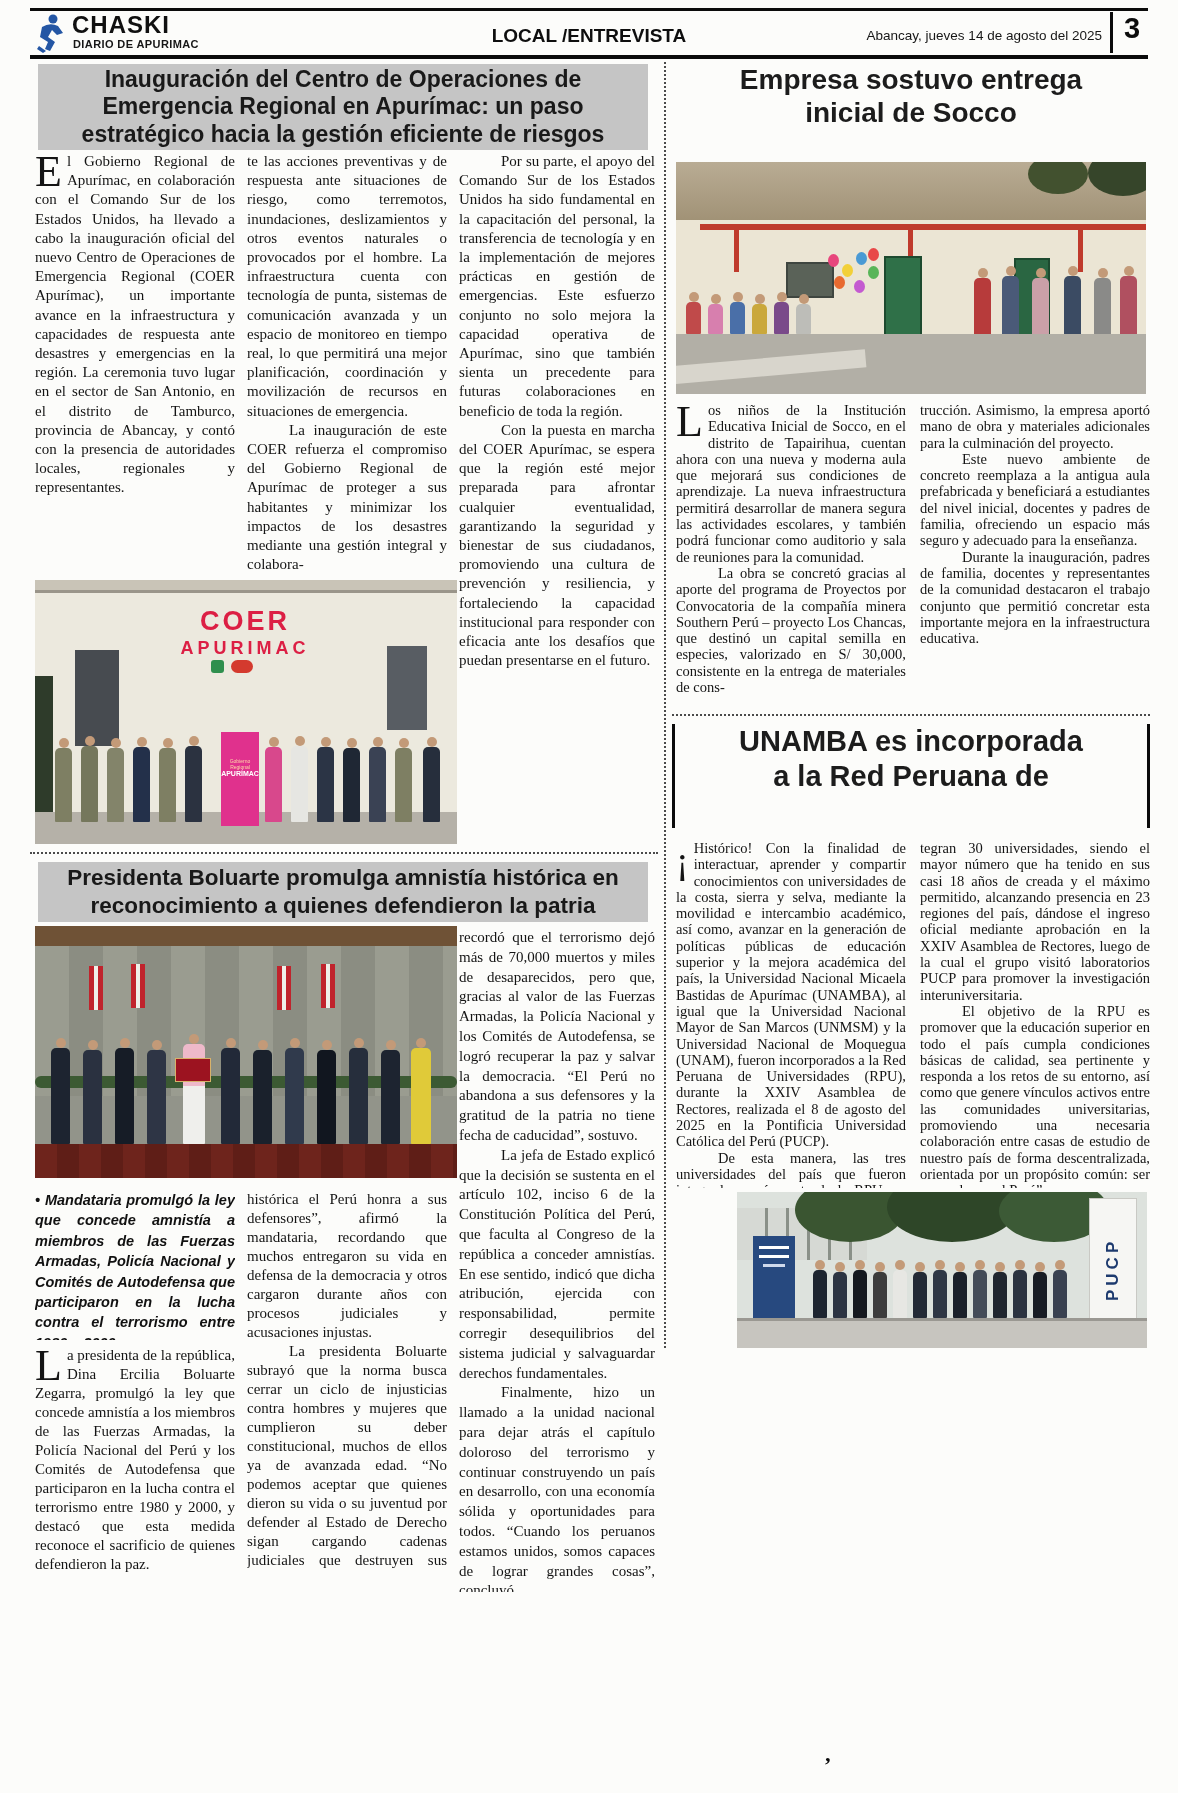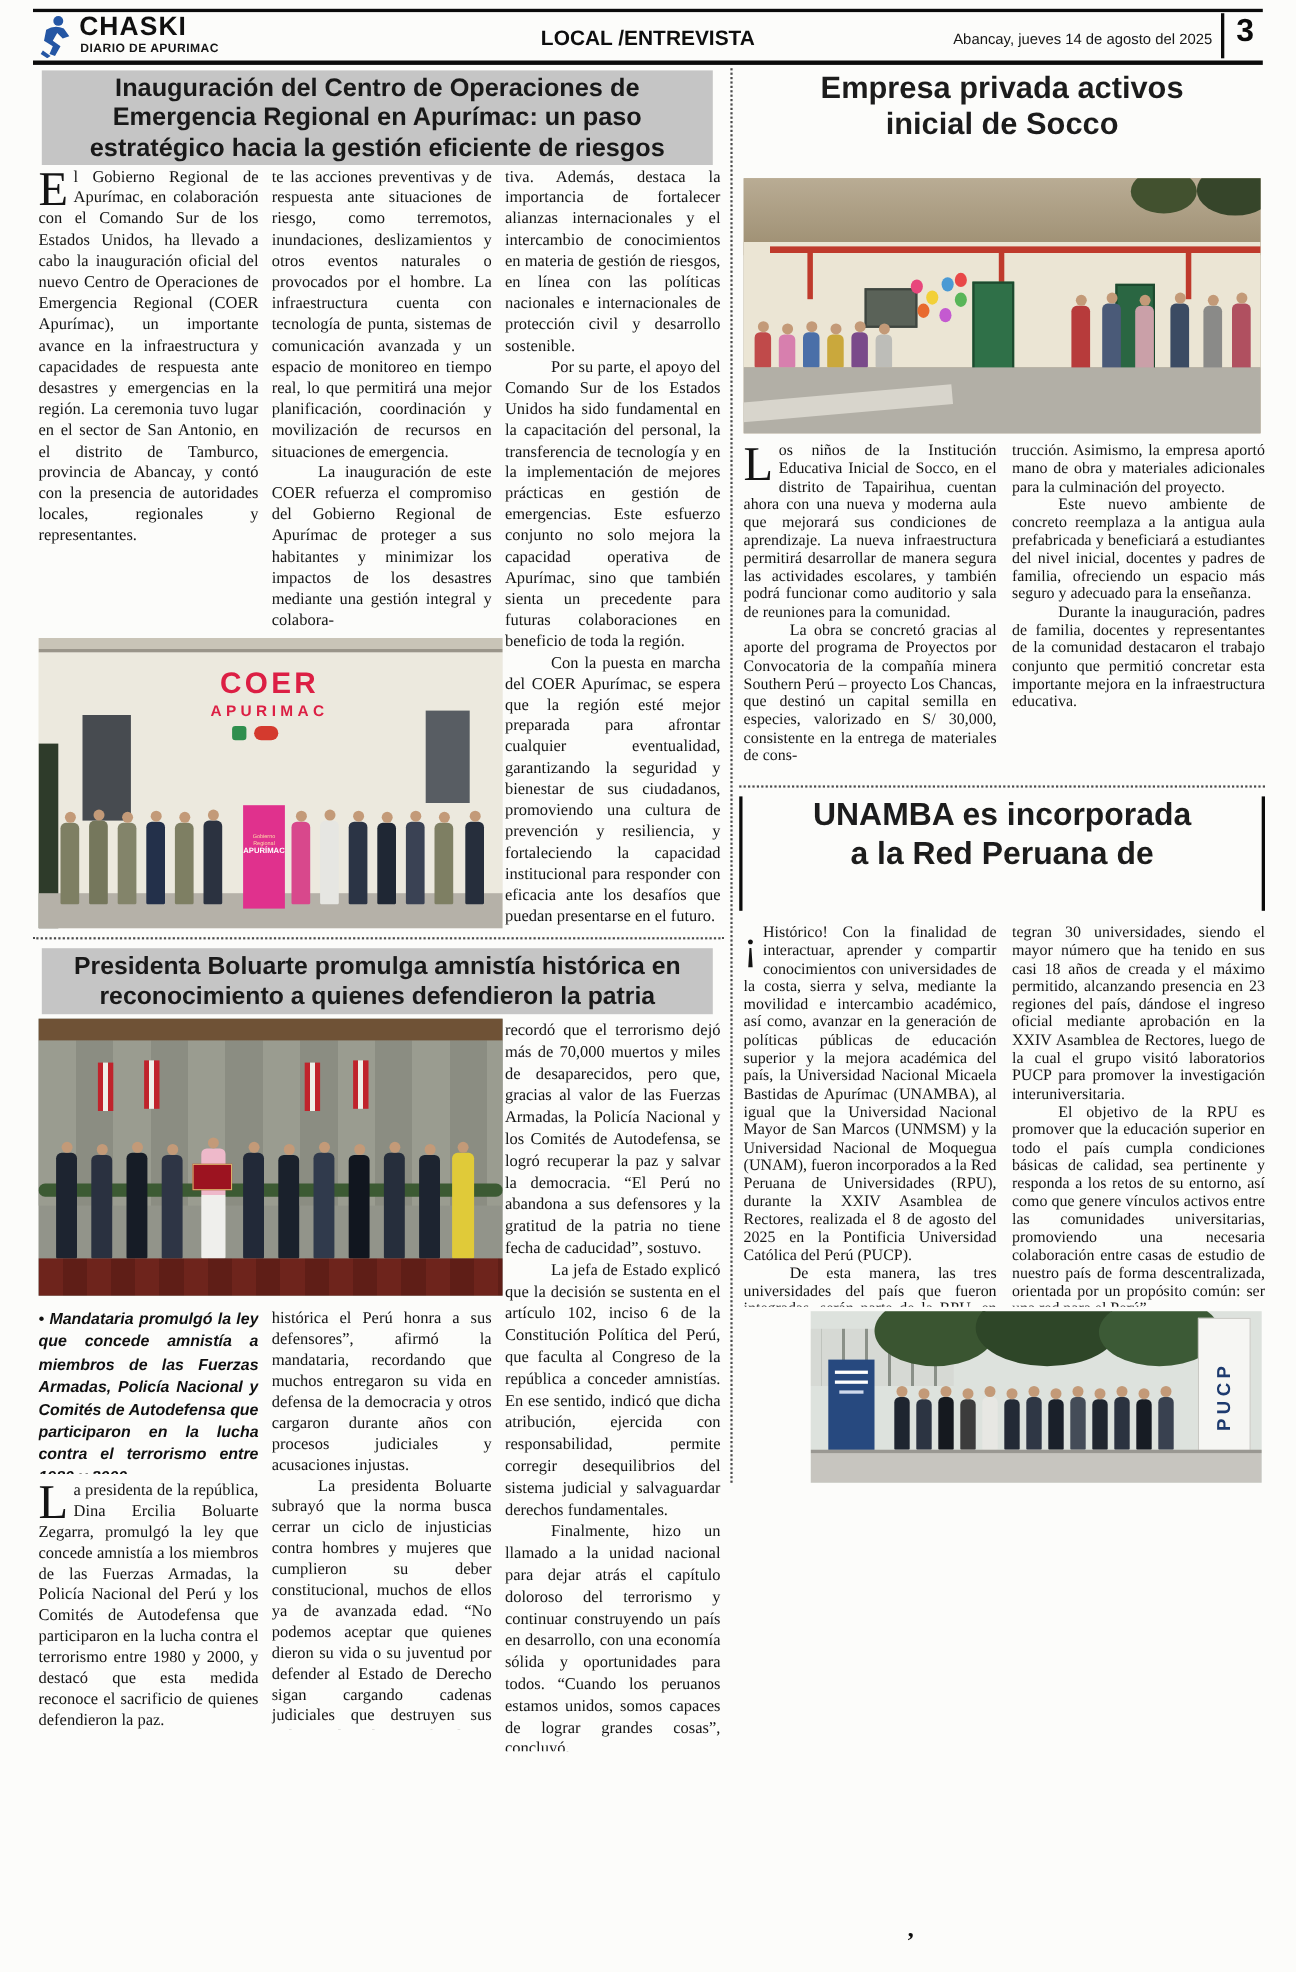--- a/index.html
+++ b/index.html
@@ -69,31 +69,30 @@
   </div>
 
   <div class="abs body b15" style="left:35px;top:152px;width:200px;height:424px;">
     <p><span class="drop">E</span><span>l Gobierno Regional de Apurímac, en colaboración con el Comando Sur de los Estados Unidos, ha llevado a cabo la inauguración oficial del nuevo Centro de Operaciones de Emergencia Regional (COER Apurímac), un importante avance en la infraestructura y capacidades de respuesta ante desastres y emergencias en la región. La ceremonia tuvo lugar en el sector de San Antonio, en el distrito de Tamburco, provincia de Abancay, y contó con la presencia de autoridades locales, regionales y representantes.</span></p>
   </div>
   <div class="abs body b15" style="left:247px;top:152px;width:200px;height:424px;">
     <p>te las acciones preventivas y de respuesta ante situaciones de riesgo, como terremotos, inundaciones, deslizamientos y otros eventos naturales o provocados por el hombre. La infraestructura cuenta con tecnología de punta, sistemas de comunicación avanzada y un espacio de monitoreo en tiempo real, lo que permitirá una mejor planificación, coordinación y movilización de recursos en situaciones de emergencia.</p>
     <p class="ind">La inauguración de este COER refuerza el compromiso del Gobierno Regional de Apurímac de proteger a sus habitantes y minimizar los impactos de los desastres mediante una gestión integral y colabora-</p>
   </div>
   <div class="abs body b15" style="left:459px;top:152px;width:196px;height:694px;">
-    <p>tiva. Además, destaca la importancia de fortalecer alianzas internacionales y el intercambio de conocimientos en materia de gestión de riesgos, en línea con las políticas nacionales e internacionales de protección civil y desarrollo sostenible.</p>
     <p class="ind">Por su parte, el apoyo del Comando Sur de los Estados Unidos ha sido fundamental en la capacitación del personal, la transferencia de tecnología y en la implementación de mejores prácticas en gestión de emergencias. Este esfuerzo conjunto no solo mejora la capacidad operativa de Apurímac, sino que también sienta un precedente para futuras colaboraciones en beneficio de toda la región.</p>
     <p class="ind">Con la puesta en marcha del COER Apurímac, se espera que la región esté mejor preparada para afrontar cualquier eventualidad, garantizando la seguridad y bienestar de sus ciudadanos, promoviendo una cultura de prevención y resiliencia, y fortaleciendo la capacidad institucional para responder con eficacia ante los desafíos que puedan presentarse en el futuro.</p>
   </div>
 
   <div class="ph" style="left:35px;top:580px;width:422px;height:264px;background:#ece9de;">
     <div class="abs" style="left:0;top:0;width:422px;height:10px;background:#c9c4b7;"></div>
     <div class="abs" style="left:0;top:10px;width:422px;height:3px;background:#9a958a;"></div>
     <div class="abs" style="left:0;top:96px;width:18px;height:168px;background:#2e3b2a;"></div>
     <div class="abs coer-sign" style="left:110px;top:26px;width:200px;font-size:27px;">COER</div>
-    <div class="abs coer-sign" style="left:110px;top:58px;width:200px;font-size:14px;letter-spacing:4px;">APURIMAC</div>
+    <div class="abs coer-sign" style="left:110px;top:58px;width:200px;font-size:18px;letter-spacing:4px;">APURIMAC</div>
     <div class="abs" style="left:176px;top:80px;width:13px;height:13px;background:#2f8f4e;border-radius:3px;"></div>
     <div class="abs" style="left:196px;top:80px;width:22px;height:13px;background:#d43a2e;border-radius:7px;"></div>
     <div class="abs" style="left:40px;top:70px;width:44px;height:96px;background:#474b50;"></div>
     <div class="abs" style="left:352px;top:66px;width:40px;height:84px;background:#585d63;"></div>
     <div class="abs" style="left:0;top:232px;width:422px;height:32px;background:#b5b1a8;"></div>
     <div>
       <div class="pp" style="left:20px;top:168px;width:17px;height:74px;background:#7e7f63;"></div>
       <div class="pp" style="left:46px;top:166px;width:17px;height:76px;background:#75775c;"></div>
       <div class="pp" style="left:72px;top:168px;width:17px;height:74px;background:#83846a;"></div>
       <div class="pp" style="left:98px;top:167px;width:17px;height:75px;background:#23304a;"></div>
@@ -159,21 +158,21 @@
 
   </div>
 
   <div class="abs body b15b" style="left:247px;top:1190px;width:200px;height:382px;">
     <p>histórica el Perú honra a sus defensores”, afirmó la mandataria, recordando que muchos entregaron su vida en defensa de la democracia y otros cargaron durante años con procesos judiciales y acusaciones injustas.</p>
     <p class="ind">La presidenta Boluarte subrayó que la norma busca cerrar un ciclo de injusticias contra hombres y mujeres que cumplieron su deber constitucional, muchos de ellos ya de avanzada edad. “No podemos aceptar que quienes dieron su vida o su juventud por defender al Estado de Derecho sigan cargando cadenas judiciales que destruyen sus vidas y las de sus familias”, enfatizó.</p>
 
   </div>
 
   <div class="abs hlw" style="left:672px;top:64px;width:478px;font-size:28px;line-height:32.5px;">
-    <div>Empresa privada activos</div>
+    <div>Empresa sostuvo entrega</div>
     <div>inicial de Socco</div>
   </div>
 
   <div class="ph" style="left:676px;top:162px;width:470px;height:232px;background:#b0a289;">
     <div class="abs" style="left:0;top:0;width:470px;height:70px;background:linear-gradient(#b9ac94,#9c8d70);"></div>
     <div class="abs" style="left:352px;top:-8px;width:60px;height:40px;background:#42512f;border-radius:50%;"></div>
     <div class="abs" style="left:412px;top:-12px;width:70px;height:46px;background:#36452a;border-radius:50%;"></div>
     <div class="abs" style="left:0;top:58px;width:470px;height:114px;background:#ebe5d4;"></div>
     <div class="abs" style="left:24px;top:62px;width:446px;height:6px;background:#bf3a2c;"></div>
     <div class="abs" style="left:58px;top:68px;width:5px;height:42px;background:#bf3a2c;"></div>

